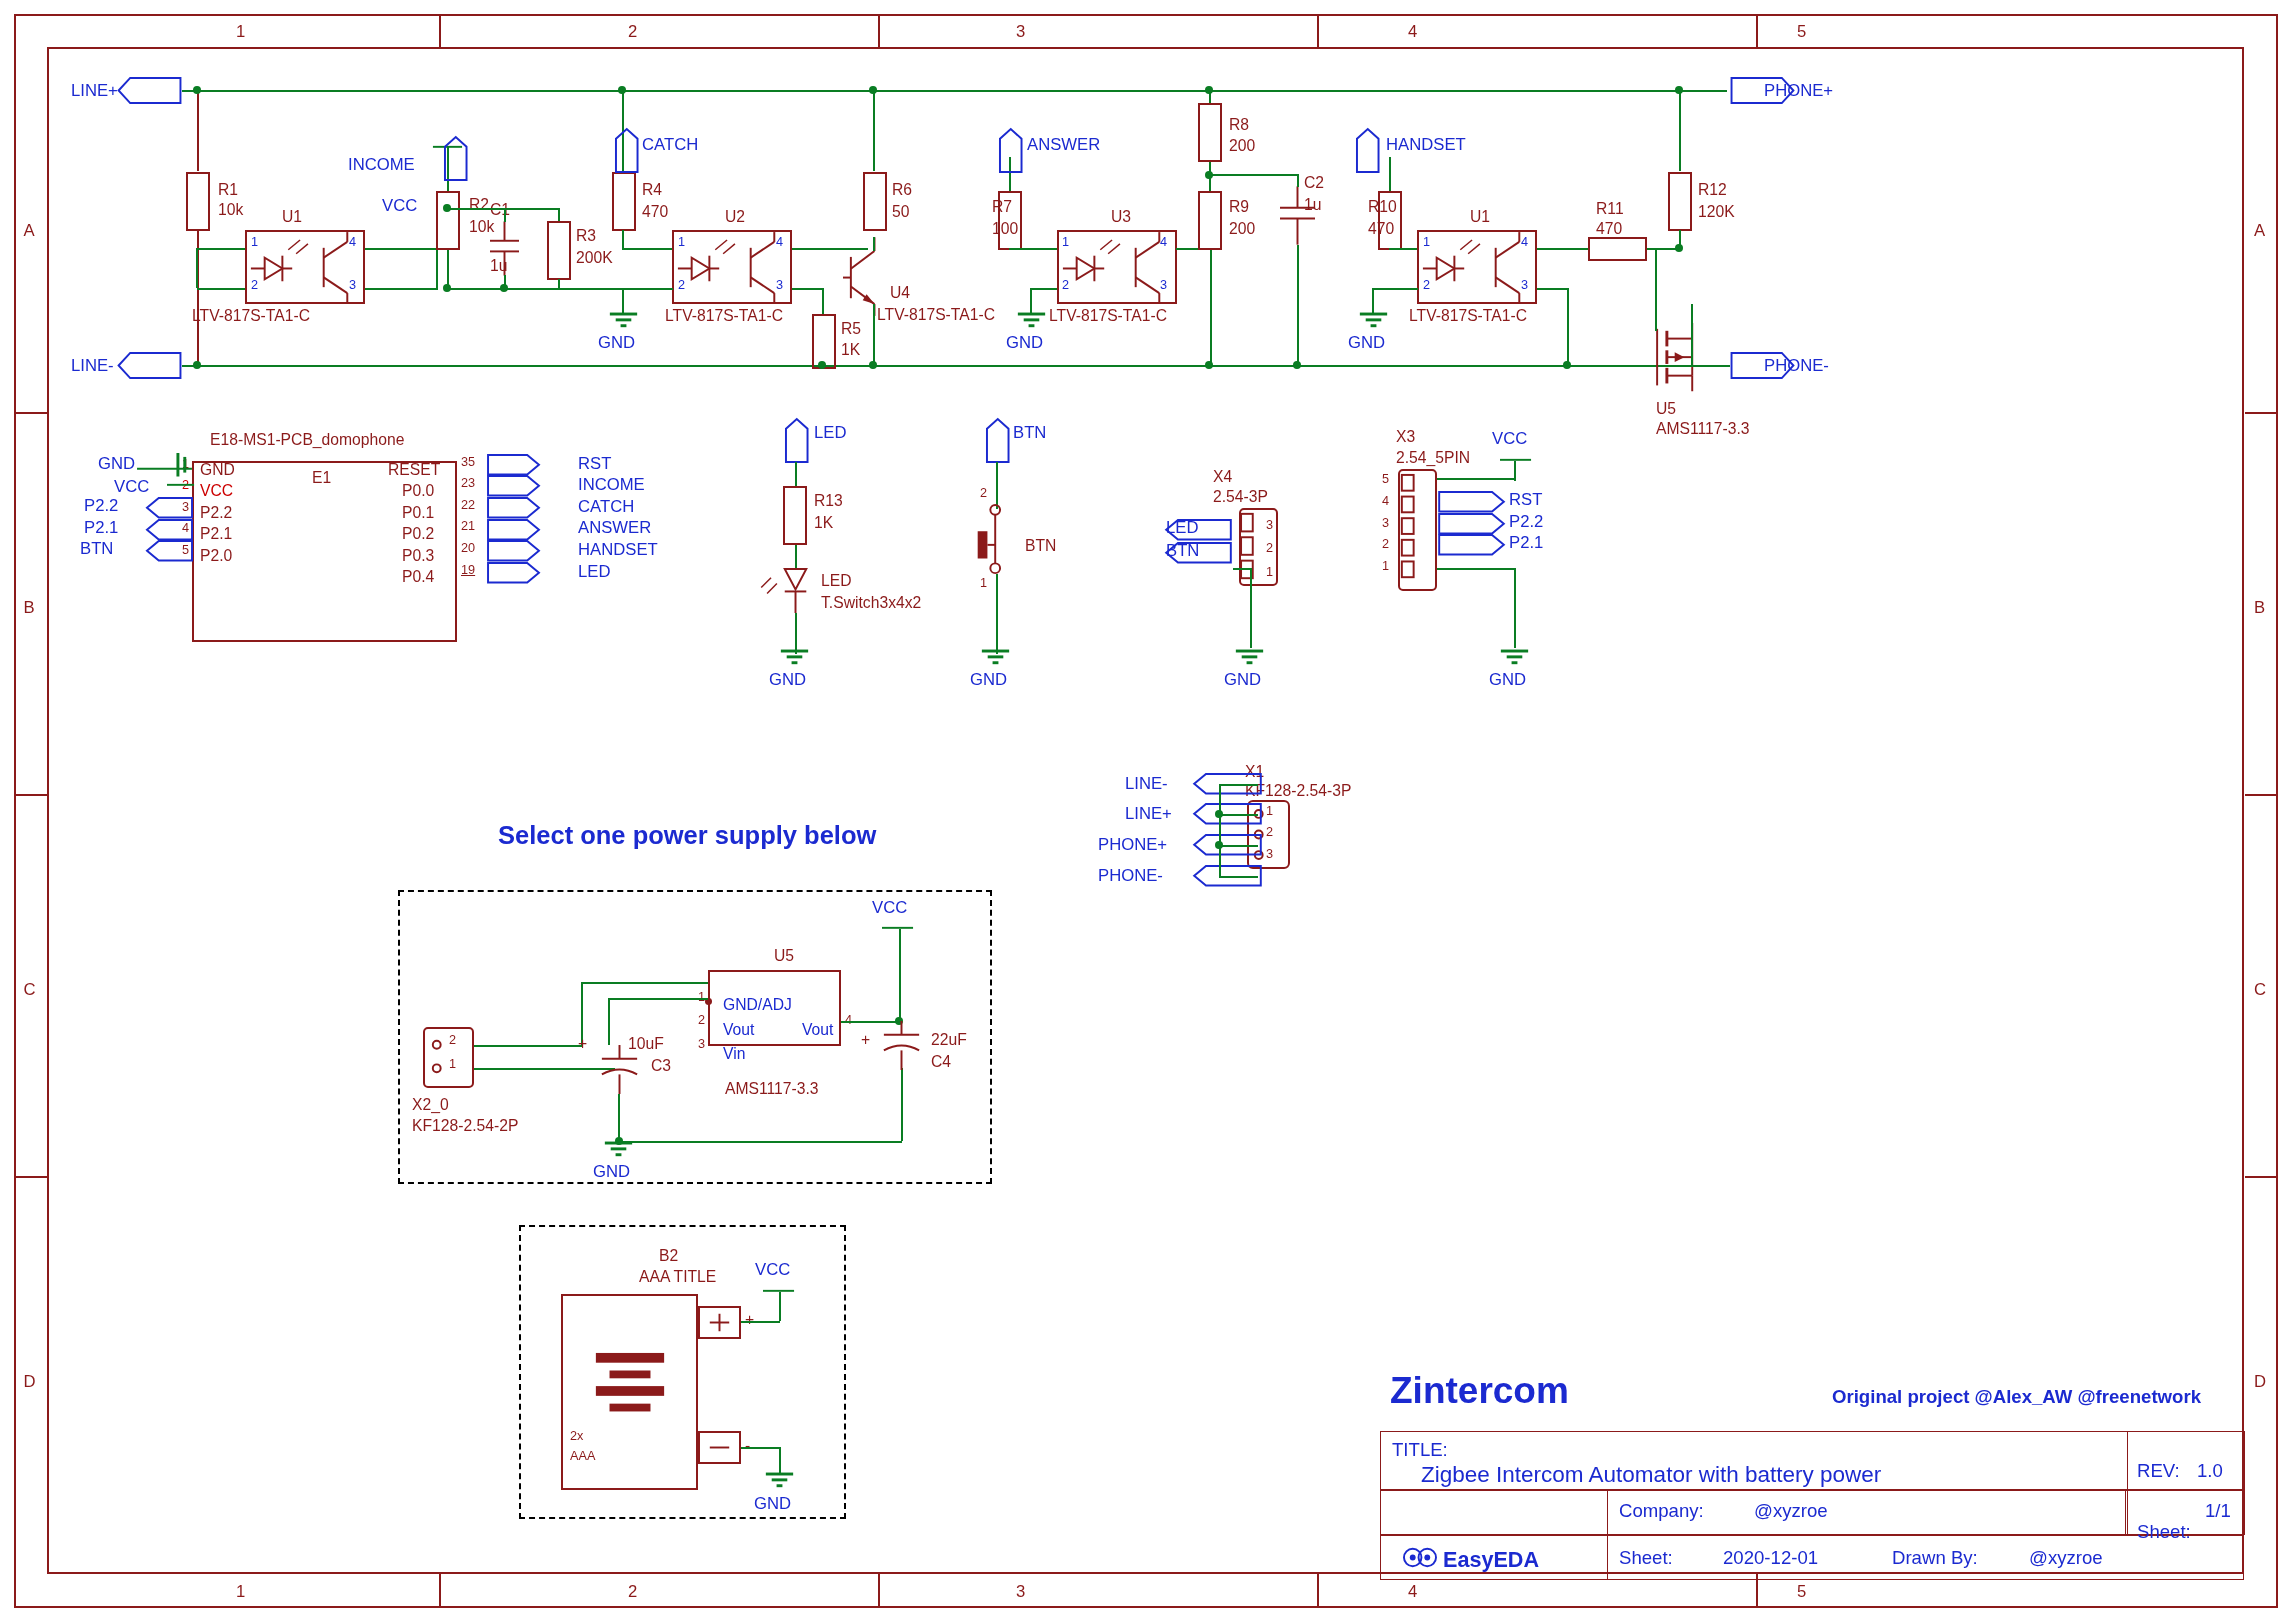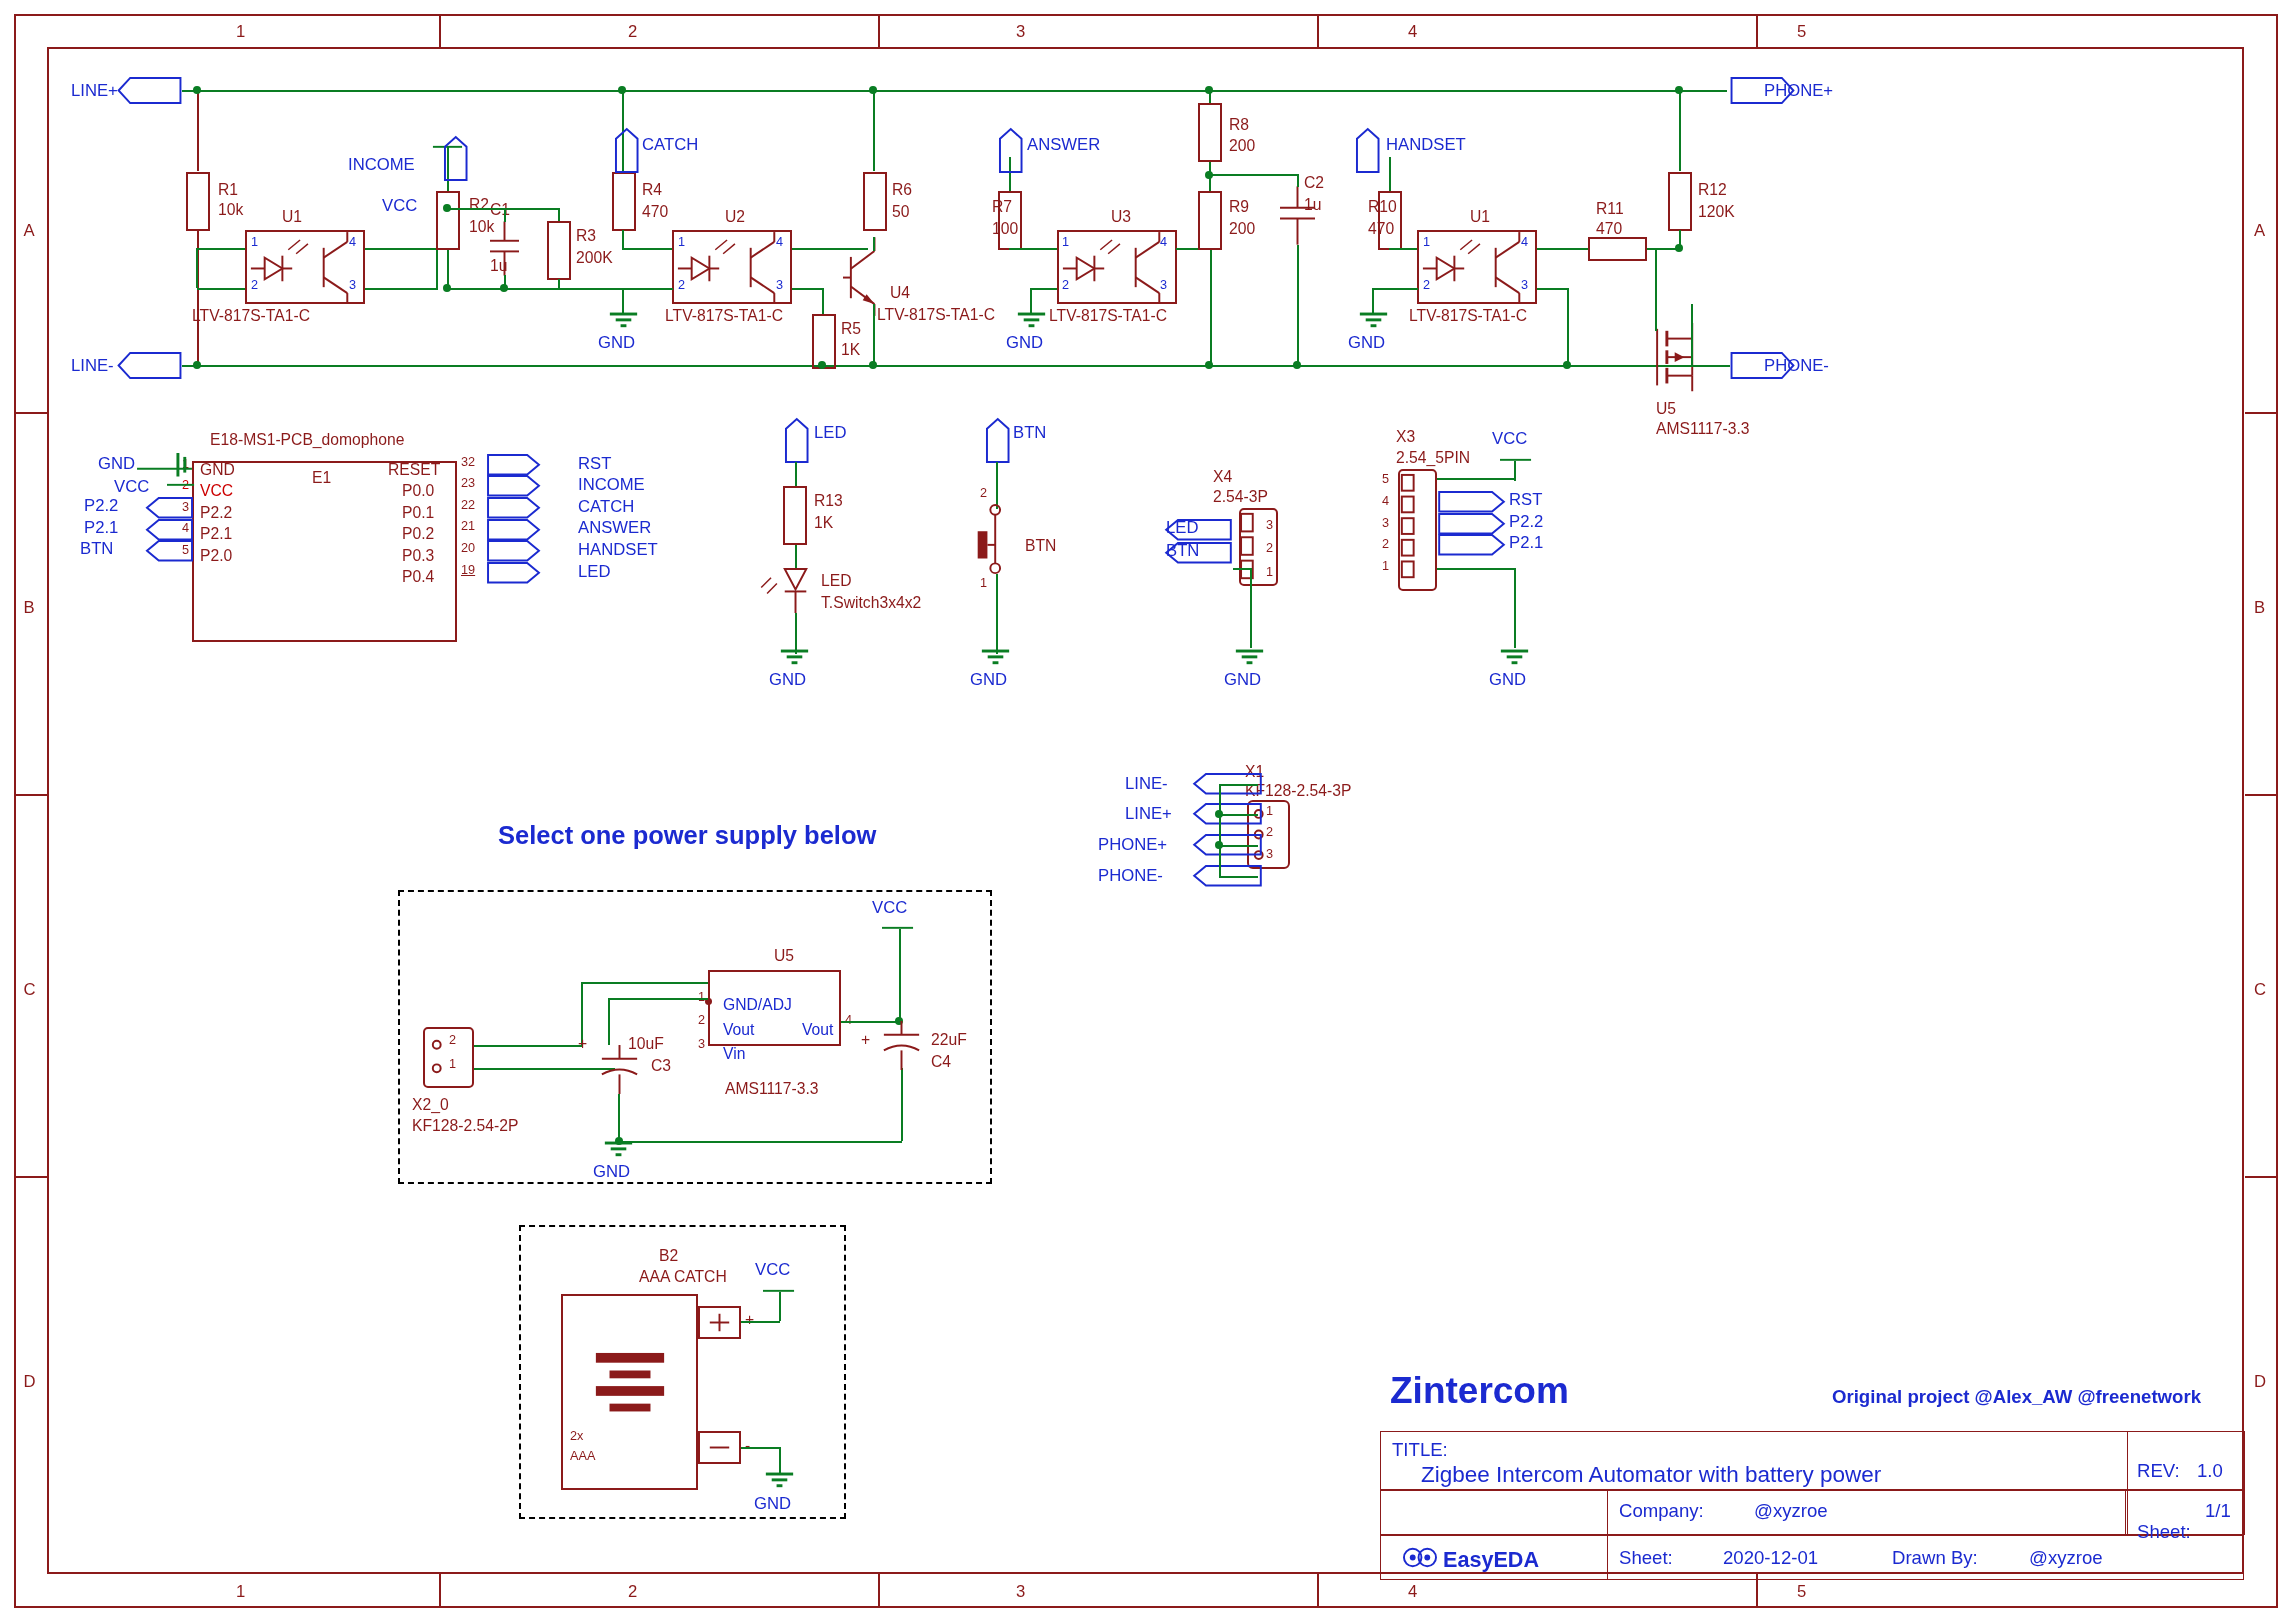--- a/index.html
+++ b/index.html
@@ -407,21 +407,21 @@
   <div class="pinr" style="left:182px;top:521px;">4</div>
   <div class="pinr" style="left:182px;top:543px;">5</div>
 
   <div class="lbl" style="left:388px;top:461px;">RESET</div>
   <div class="lbl" style="left:402px;top:482px;">P0.0</div>
   <div class="lbl" style="left:402px;top:504px;">P0.1</div>
   <div class="lbl" style="left:402px;top:525px;">P0.2</div>
   <div class="lbl" style="left:402px;top:547px;">P0.3</div>
   <div class="lbl" style="left:402px;top:568px;">P0.4</div>
 
-  <div class="pinr" style="left:461px;top:455px;">32</div>
+  <div class="pinr" style="left:461px;top:455px;">35</div>
   <div class="pinr" style="left:461px;top:476px;">23</div>
   <div class="pinr" style="left:461px;top:498px;">22</div>
   <div class="pinr" style="left:461px;top:519px;">21</div>
   <div class="pinr" style="left:461px;top:541px;">20</div>
   <div class="pinr" style="left:461px;top:563px;text-decoration:underline;">19</div>
 
   <svg style="left:137px;top:461px;" width="55" height="15.7" viewBox="0 0 56 16">
     <line x1="0" y1="8" x2="56" y2="8" stroke="#0a7d23" stroke-width="2"></line>
   </svg>
   <div class="net" style="left:98px;top:454px;">GND</div>
@@ -694,21 +694,21 @@
     <line x1="6" y1="14" x2="42" y2="14" stroke="#8b1a1a" stroke-width="2"></line>
     <path d="M6 30 Q24 20 42 30" fill="none" stroke="#8b1a1a" stroke-width="2"></path>
     <line x1="24" y1="30" x2="24" y2="50" stroke="#8b1a1a" stroke-width="2"></line>
   </svg>
   <div class="lbl" style="left:861px;top:1031px;">+</div>
   <div class="lbl" style="left:931px;top:1031px;">22uF</div>
   <div class="lbl" style="left:931px;top:1053px;">C4</div>
 
   <div class="dash" style="left:519px;top:1225px;width:327px;height:294px;"></div>
   <div class="lbl" style="left:659px;top:1247px;">B2</div>
-  <div class="lbl" style="left:639px;top:1268px;">AAA CATCH</div>
+  <div class="lbl" style="left:639px;top:1268px;">AAA TITLE</div>
   <div class="box" style="left:561px;top:1294px;width:137px;height:196px;"></div>
   <div class="box" style="left:698px;top:1306px;width:43px;height:33px;"></div>
   <svg style="left:698px;top:1306px;" width="43" height="33" viewBox="0 0 44 34">
     <line x1="22" y1="8" x2="22" y2="26" stroke="#8b1a1a" stroke-width="2"></line>
     <line x1="12" y1="17" x2="32" y2="17" stroke="#8b1a1a" stroke-width="2"></line>
   </svg>
   <div class="box" style="left:698px;top:1431px;width:43px;height:33px;"></div>
   <svg style="left:698px;top:1431px;" width="43" height="33" viewBox="0 0 44 34">
     <line x1="12" y1="17" x2="32" y2="17" stroke="#8b1a1a" stroke-width="2"></line>
   </svg>

